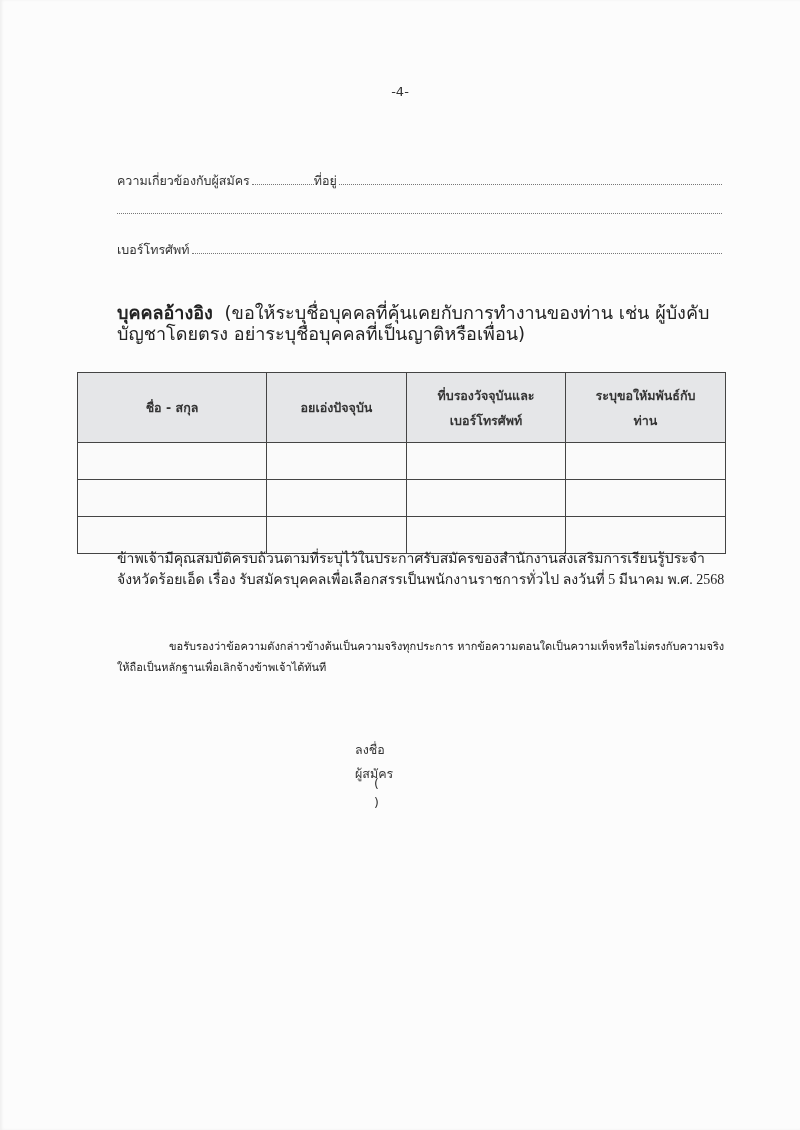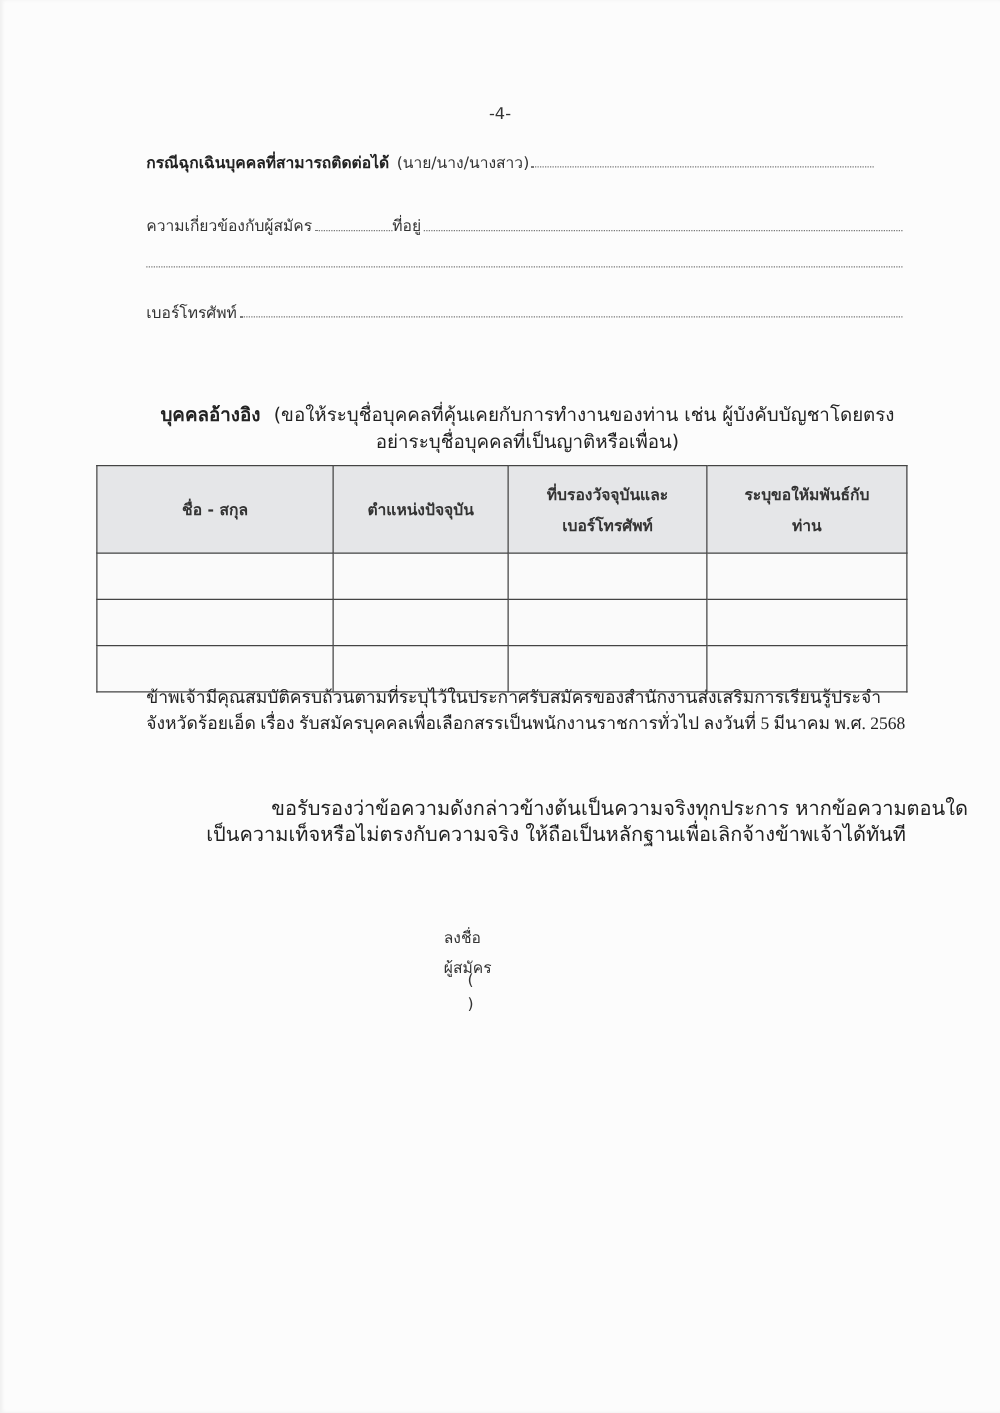--- a/index.html
+++ b/index.html
@@ -30,58 +30,53 @@
       display: flex; align-items: baseline;
     }
     .dotfill {
       flex: 1; border-bottom: 1px dotted #777; height: 1px; margin: 0 0 3px 2px;
     }
     .row1 { left: 117px; top: 120px; width: 582px; }
     .row2 { left: 117px; top: 171px; width: 605px; }
     .row3 { left: 117px; top: 212px; width: 605px; }
     .row4 { left: 117px; top: 240px; width: 605px; }
 
-    .ref-head { left: 117px; top: 322px; width: 610px; white-space: normal; line-height: 21px; font-size: 15px; text-align: center; }
+    .ref-head { left: 117px; top: 302px; width: 610px; white-space: normal; line-height: 21px; font-size: 18px; }
 
     table.ref {
       position: absolute; left: 77px; top: 372px;
       width: 648px; border-collapse: collapse;
       table-layout: fixed;
     }
     table.ref th, table.ref td {
       border: 1px solid #444;
       font-size: 12.5px; font-weight: bold; color: #333;
     }
     table.ref th {
       background: #e5e6e8; height: 69px; text-align: center;
       line-height: 25px; padding: 0 6px;
     }
     table.ref td { height: 34px; background: #fafafa; }
 
     .para1 { left: 117px; top: 548px; width: 610px; white-space: normal; line-height: 21px; font-size: 14px; font-family: Liberation Serif, serif; }
-    .para2 { left: 117px; top: 636px; width: 610px; white-space: normal; line-height: 21px; font-size: 16px; text-indent: 52px; margin-left: 48px; }
+    .para2 { left: 117px; top: 636px; width: 610px; white-space: normal; line-height: 21px; font-size: 11px; text-indent: 52px; }
 
     .sig1 { left: 353px; top: 740px; width: 300px; }
     .sig2 { left: 372px; top: 776px; width: 265px; }
     .sig3 { left: 312px; top: 815px; width: 372px; }
     .sig-line { display: flex; align-items: baseline; font-size: 12.5px; color: #333; flex-direction: column; }
     .sig-line .dotfill { margin-bottom: 3px; }
   </style>
 </head>
 <body>
 
 <div class="page">
 
   <div class="abs page-number">-4-</div>
 
-  <div class="abs line field-line row1">
-    <span class="bold">กรณีฉุกเฉินบุคคลที่สามารถติดต่อได้</span>
-    <span style="margin-left:6px">(นาย/นาง/นางสาว)</span>
-    <span class="dotfill"></span>
-  </div>
 
   <div class="abs line field-line row2">
     <span>ความเกี่ยวข้องกับผู้สมัคร</span>
     <span class="dotfill" style="flex:0 0 62px"></span>
     <span>ที่อยู่</span>
     <span class="dotfill"></span>
   </div>
 
   <div class="abs line field-line row3">
     <span class="dotfill" style="margin-left:0"></span>
@@ -103,21 +98,21 @@
         <col style="width:140px">
         <col style="width:159px">
         <col style="width:160px">
     </colgroup>
     <thead>
       <tr>
         <th>
           <span>ชื่อ - สกุล</span>
         </th>
         <th>
-          <span>ตำแหน่งปัจจุบัน</span>
+          <span>อยเอ่งปัจจุบัน</span>
         </th>
         <th>
           <span>ที่บรองวัจจุบันและ</span><br>
           <span>เบอร์โทรศัพท์</span>
         </th>
         <th>
           <span>ระบุขอใหัมพันธ์กับ</span><br>
           <span>ท่าน</span>
         </th>
       </tr>

